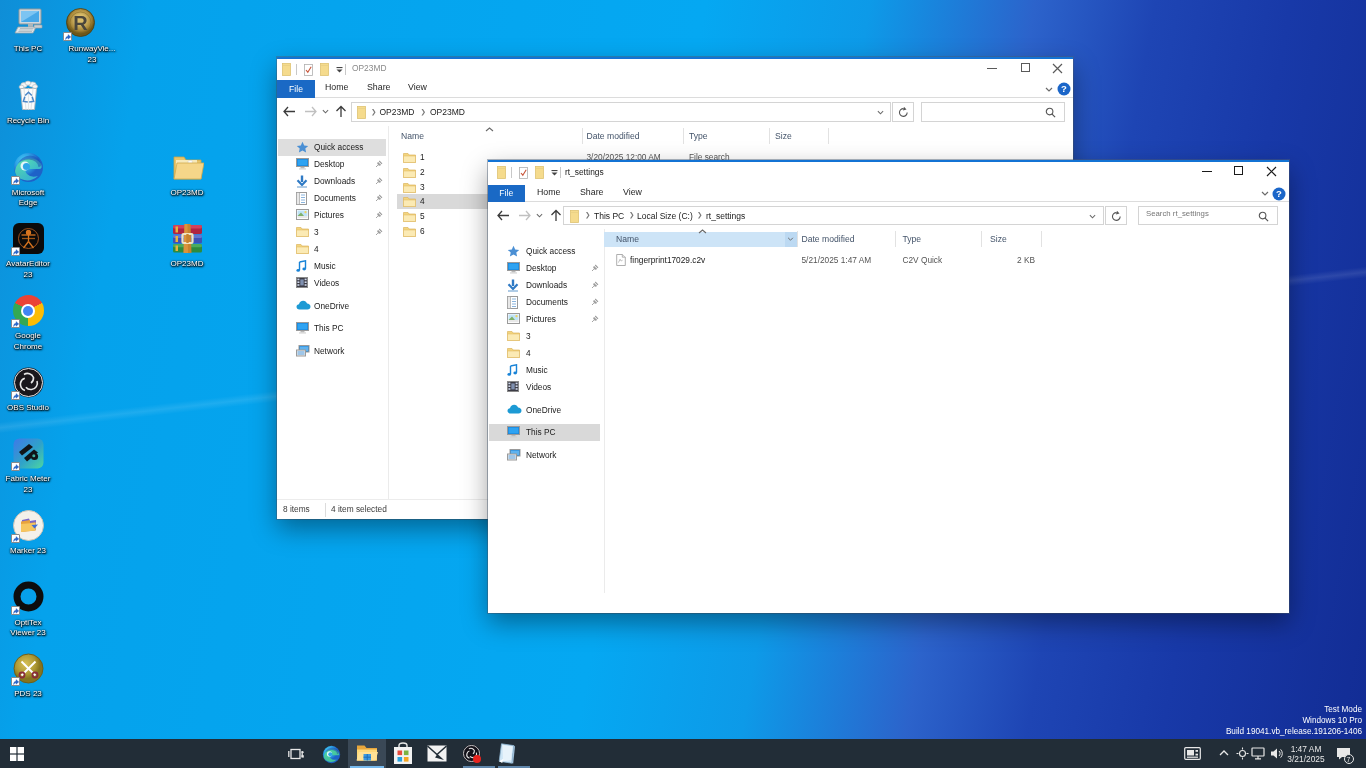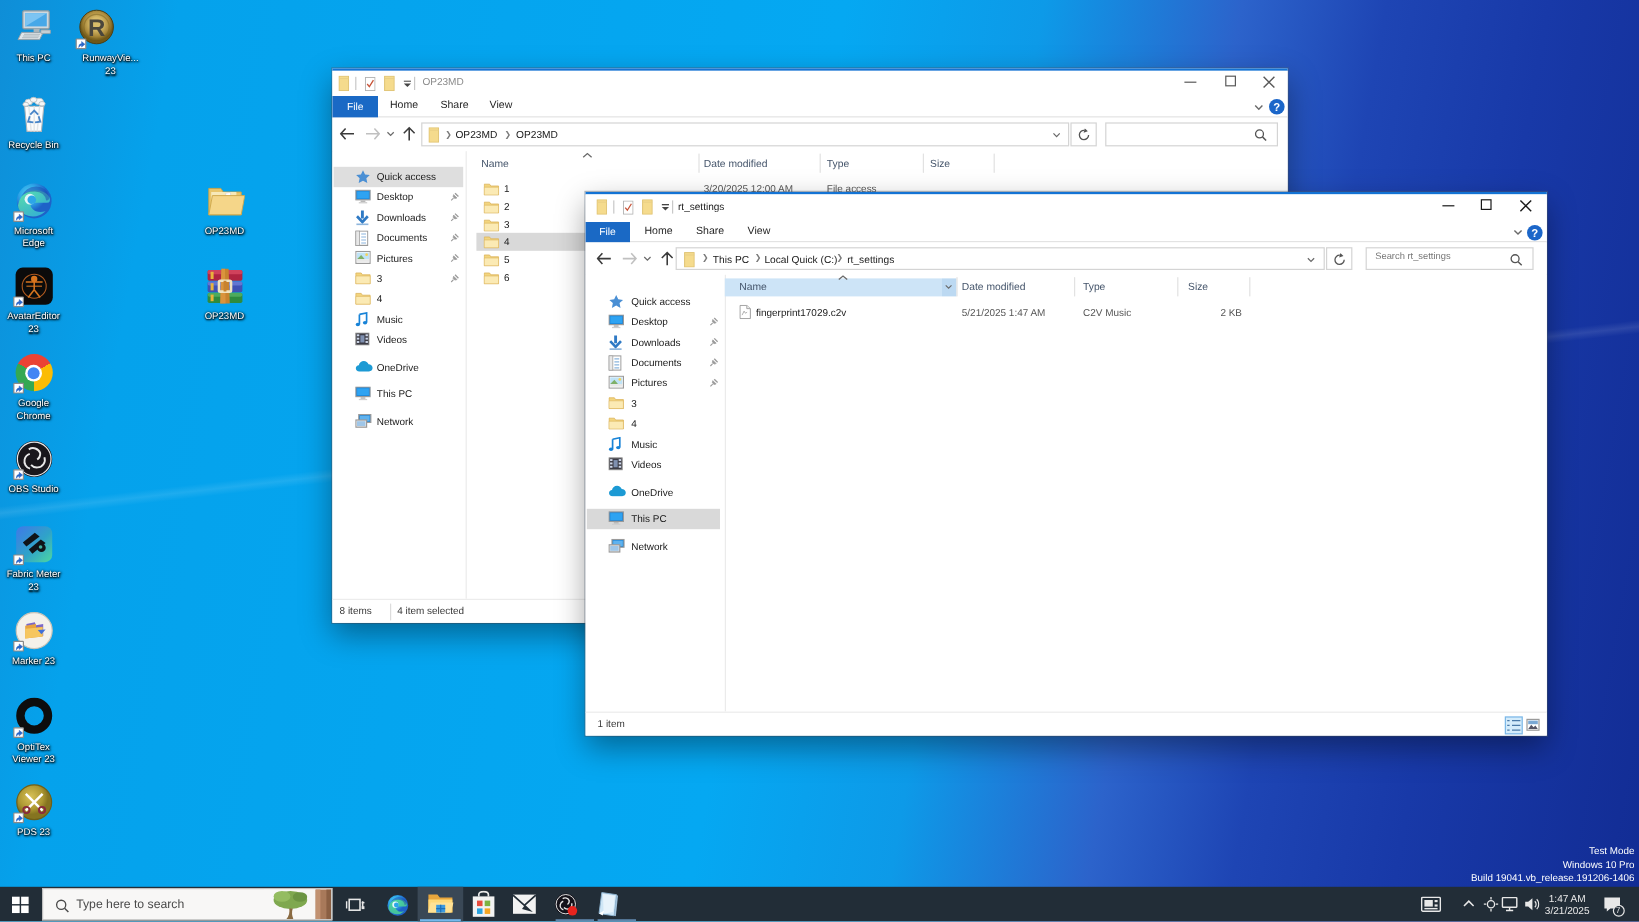--- a/index.html
+++ b/index.html
@@ -524,21 +524,21 @@
 <div class="coldiv" style="left:491.5px;top:2px;height:16px;"></div>
 <div class="coldiv" style="left:550.5px;top:2px;height:16px;"></div>
 <div class="abs" style="left:126px;top:25.5px;">
         <svg width="13" height="11" viewBox="0 0 13 11">
           <path d="M0.5 1.5 L5 1.5 L6 3 L12.5 3 L12.5 10.5 L0.5 10.5 Z" fill="#f3d57e" stroke="#dcb55e" stroke-width="0.7"></path>
           <path d="M0.5 4 L12.5 4 L12.5 10.5 L0.5 10.5 Z" fill="#fbeab4" stroke="#dcb55e" stroke-width="0.5"></path>
         </svg>
       </div>
 <div class="rowtxt" style="left:143px;top:23.5px;height:15px;line-height:15px;">1</div>
 <div class="rowtxt" style="left:309.5px;top:23.5px;height:15px;line-height:15px;color:#555;">3/20/2025 12:00 AM</div>
-<div class="rowtxt" style="left:412px;top:23.5px;height:15px;line-height:15px;color:#555;">File access</div>
+<div class="rowtxt" style="left:412px;top:23.5px;height:15px;line-height:15px;color:#555;">File search</div>
 <div class="abs" style="left:126px;top:40.5px;">
         <svg width="13" height="11" viewBox="0 0 13 11">
           <path d="M0.5 1.5 L5 1.5 L6 3 L12.5 3 L12.5 10.5 L0.5 10.5 Z" fill="#f3d57e" stroke="#dcb55e" stroke-width="0.7"></path>
           <path d="M0.5 4 L12.5 4 L12.5 10.5 L0.5 10.5 Z" fill="#fbeab4" stroke="#dcb55e" stroke-width="0.5"></path>
         </svg>
       </div>
 <div class="rowtxt" style="left:143px;top:38.5px;height:15px;line-height:15px;">2</div>
 <div class="abs" style="left:126px;top:55.5px;">
         <svg width="13" height="11" viewBox="0 0 13 11">
           <path d="M0.5 1.5 L5 1.5 L6 3 L12.5 3 L12.5 10.5 L0.5 10.5 Z" fill="#f3d57e" stroke="#dcb55e" stroke-width="0.7"></path>
@@ -646,21 +646,21 @@
 <div class="abox" style="left:75px;top:4px;width:540.5px;height:19px;">
 <div class="abs" style="left:6px;top:2.5px;">
           <svg width="9" height="13" viewBox="0 0 9 13">
             <rect x="0.5" y="0.5" width="8" height="12" fill="#f5db8d" stroke="#dfc272" stroke-width="0.8"></rect>
             <path d="M0.5 2.5 L8.5 2.5" stroke="#e8cf84" stroke-width="0.8"></path>
           </svg>
         </div>
 <div class="abs" style="left:21px;top:4px;color:#7a7a7a;font-size:6.5px;">❯</div>
 <div class="abs" style="left:30px;top:3.5px;">This PC</div>
 <div class="abs" style="left:65px;top:4px;color:#7a7a7a;font-size:6.5px;">❯</div>
-<div class="abs" style="left:73px;top:3.5px;">Local Quick (C:)</div>
+<div class="abs" style="left:73px;top:3.5px;">Local Size (C:)</div>
 <div class="abs" style="left:133px;top:4px;color:#7a7a7a;font-size:6.5px;">❯</div>
 <div class="abs" style="left:142px;top:3.5px;">rt_settings</div>
 <div class="abs" style="right:7px;top:7px;">
           <svg width="7" height="5" viewBox="0 0 8 5">
             <path d="M1 1 L4 4 L7 1" fill="none" stroke="#6a6a6a" stroke-width="1.2"></path>
           </svg>
         </div>
 </div>
 <div class="abox" style="left:617px;top:4px;width:22px;height:19px;">
         <div class="abs" style="left:5px;top:3.5px;">
@@ -847,72 +847,34 @@
 <div class="coldiv" style="left:552.5px;top:2px;height:16px;"></div>
 <div class="abs" style="left:128px;top:25px;">
         <svg width="10" height="12" viewBox="0 0 10 12">
           <path d="M0.7 0.5 L6.3 0.5 L9.3 3.2 L9.3 11.5 L0.7 11.5 Z" fill="#fff" stroke="#9a9a9a" stroke-width="0.8"></path>
           <path d="M6.3 0.5 L6.3 3.2 L9.3 3.2" fill="#ededed" stroke="#9a9a9a" stroke-width="0.7"></path>
           <path d="M2.4 8.6 l1.7-3.4 l1 1.8 l1.5-0.8" stroke="#b0b0b0" stroke-width="0.8" fill="none"></path>
         </svg>
       </div>
 <div class="rowtxt" style="left:142px;top:24px;height:15px;line-height:15px;">fingerprint17029.c2v</div>
 <div class="rowtxt" style="left:313.5px;top:24px;height:15px;line-height:15px;color:#555;">5/21/2025 1:47 AM</div>
-<div class="rowtxt" style="left:414.5px;top:24px;height:15px;line-height:15px;color:#555;">C2V Music</div>
+<div class="rowtxt" style="left:414.5px;top:24px;height:15px;line-height:15px;color:#555;">C2V Quick</div>
 <div class="rowtxt" style="left:520px;top:24px;height:15px;line-height:15px;color:#555;width:27px;text-align:right;">2 KB</div>
-</div>
-<div class="abs" style="left:0;top:433px;width:100%;height:20px;background:#fff;border-top:1px solid #ececec;">
-<div class="statustxt" style="left:10px;top:4px;">1 item</div>
-<div class="abs" style="right:20px;top:2.5px;width:15.5px;height:15.5px;border:1px solid #7db8e8;background:#d4ecfb;">
-        <svg width="13" height="13" viewBox="0 0 13 13" style="margin:0.3px;">
-          <g stroke="#4a7aa8" stroke-width="1">
-            <path d="M1 2.5 h2 M1 6.5 h2 M1 10.5 h2"></path>
-            <path d="M5 2.5 h7 M5 6.5 h7 M5 10.5 h7"></path>
-          </g>
-        </svg>
-      </div>
-<div class="abs" style="right:6px;top:5px;width:11px;height:10px;border:1px solid #9a9a9a;background:#fff;">
-        <svg width="9" height="8" viewBox="0 0 9 8">
-          <rect x="0.5" y="0.5" width="8" height="3" fill="#7aa8d4"></rect>
-          <path d="M0.5 7.5 L3 4 L5 6 L6.5 4.5 L8.5 7.5 Z" fill="#556"></path>
-        </svg>
-      </div>
 </div>
 </div>
 <div class="abs" style="right:4px;top:704px;text-align:right;color:#fff;font-size:8.2px;line-height:11.2px;">Test Mode<br>Windows 10 Pro<br>Build 19041.vb_release.191206-1406</div>
 <div class="abs" style="left:0;top:739px;width:1366px;height:29px;background:#222d37;">
 <svg class="abs" style="left:10px;top:7.5px;" width="14" height="14" viewBox="0 0 14 14">
       <g fill="#fff">
         <rect x="0" y="0" width="6.4" height="6.4"></rect>
         <rect x="7.6" y="0" width="6.4" height="6.4"></rect>
         <rect x="0" y="7.6" width="6.4" height="6.4"></rect>
         <rect x="7.6" y="7.6" width="6.4" height="6.4"></rect>
       </g>
     </svg>
-<div class="abs" style="left:34.5px;top:1px;width:242.5px;height:27px;background:#f8f7f6;border:1px solid #c0c0c0;">
-<div class="abs" style="left:10px;top:8px;">
-        <svg width="12" height="12" viewBox="0 0 12 12">
-          <circle cx="5" cy="5" r="3.8" fill="none" stroke="#4a4a4a" stroke-width="1.1"></circle>
-          <path d="M7.8 7.8 L11 11" stroke="#4a4a4a" stroke-width="1.2"></path>
-        </svg>
-      </div>
-<div class="abs" style="left:28px;top:7.5px;color:#4a4a4a;font-size:10.2px;">Type here to search</div>
-<div class="abs" style="right:0;top:0;width:56px;height:25px;overflow:hidden;">
-        <svg width="56" height="25" viewBox="0 0 56 25">
-          <rect x="0" y="0" width="56" height="25" fill="#f8f7f6"></rect>
-          <rect x="43" y="0" width="13" height="25" fill="#a8795a"></rect>
-          <path d="M43 0 h4 v25 h-4 z" fill="#c29272"></path>
-          <path d="M52 0 h4 v25 h-4 z" fill="#8a5f43"></path>
-          <ellipse cx="22" cy="9" rx="14" ry="7.5" fill="#7fa84f"></ellipse>
-          <ellipse cx="15" cy="6" rx="7" ry="4.5" fill="#94bc60"></ellipse>
-          <ellipse cx="30" cy="6.5" rx="6" ry="4" fill="#6c9442"></ellipse>
-          <path d="M21 16 q1 5 -2.5 9 h6 q-2 -5 -0.5 -9 z" fill="#8a6a42"></path>
-        </svg>
-      </div>
-</div>
 <svg class="abs" style="left:288px;top:7.5px;" width="16" height="14" viewBox="0 0 16 14">
       <g fill="none" stroke="#e8e8e8" stroke-width="1.3">
         <rect x="3" y="2.5" width="9" height="9"></rect>
         <path d="M0.8 4 v6 M14.2 4 v6"></path>
       </g>
       <rect x="13.4" y="8.2" width="2.4" height="2.4" fill="#e8e8e8"></rect>
       <rect x="13.4" y="4.6" width="2.4" height="1.2" fill="#e8e8e8"></rect>
     </svg>
 <div class="abs" style="left:322px;top:6px;">
       <svg width="19" height="19" viewBox="0 0 33 33">

